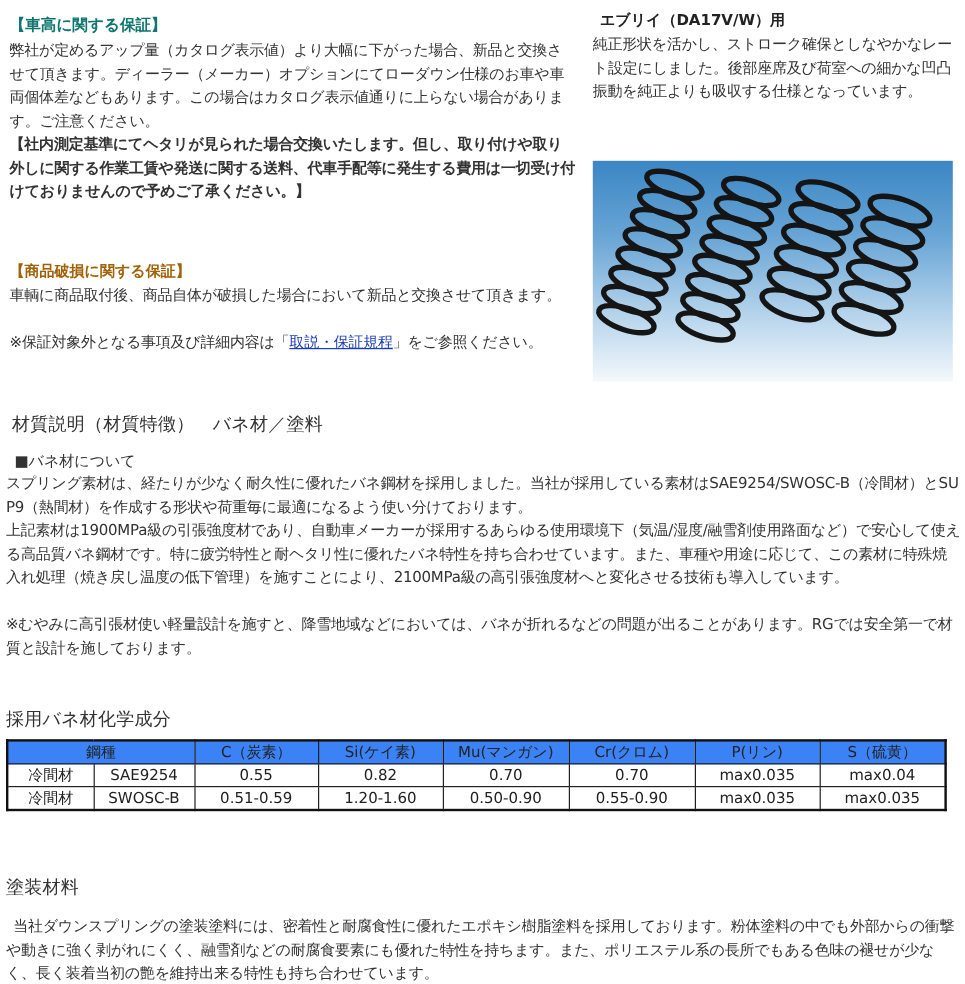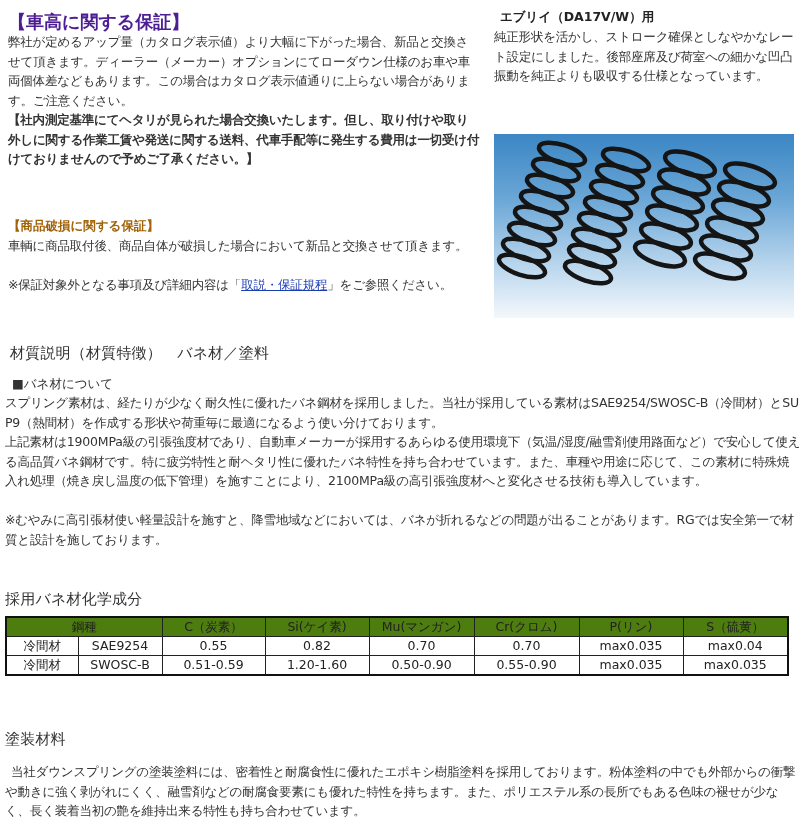--- a/index.html
+++ b/index.html
@@ -20,26 +20,26 @@
   }
   table.chem {
     position: absolute; left: 5px; top: 616px;
     border-collapse: collapse; font-size: 12.5px; color: #222;
     font-family: "DejaVu Sans", sans-serif;
   }
   table.chem td, table.chem th {
     border: 1px solid #222; height: 18px; padding: 0; text-align: center; font-weight: normal; line-height: 18px;
   }
   table.chem { border: 2px solid #111; }
-  table.chem th { background: #4d7c0f; }
+  table.chem th { background: #3b82f6; }
 </style>
 </head>
 <body>
 
-<div class="abs bold" style="left:8px; top:12px; font-size:18px; color:#4c1d95;">【車高に関する保証】</div>
+<div class="abs bold" style="left:8px; top:12px; font-size:13px; color:#0f766e;">【車高に関する保証】</div>
 <p class="abs para" style="left:8px; top:32px; width:472px;">弊社が定めるアップ量（カタログ表示値）より大幅に下がった場合、新品と交換させて頂きます。ディーラー（メーカー）オプションにてローダウン仕様のお車や車両個体差などもあります。この場合はカタログ表示値通りに上らない場合があります。ご注意ください。</p>
 <p class="abs para" style="left:8px; top:110px; width:472px;font-weight:bold;">【社内測定基準にてヘタリが見られた場合交換いたします。但し、取り付けや取り外しに関する作業工賃や発送に関する送料、代車手配等に発生する費用は一切受け付けておりませんので予めご了承ください。】</p>
 
 <div class="abs bold" style="left:8px; top:216px; color:#a16207;">【商品破損に関する保証】</div>
 <p class="abs para" style="left:8px; top:236px; width:462px;">車輌に商品取付後、商品自体が破損した場合において新品と交換させて頂きます。</p>
 <p class="abs para" style="left:8px; top:275px; width:480px; white-space:nowrap;">
   <span>※保証対象外となる事項及び詳細内容は「</span><a class="link" href="#">取説・保証規程</a><span>」をご参照ください。</span>
 </p>
 
 <div class="abs bold" style="left:500px; top:7px; color:#222;">エブリイ（DA17V/W）用</div>

